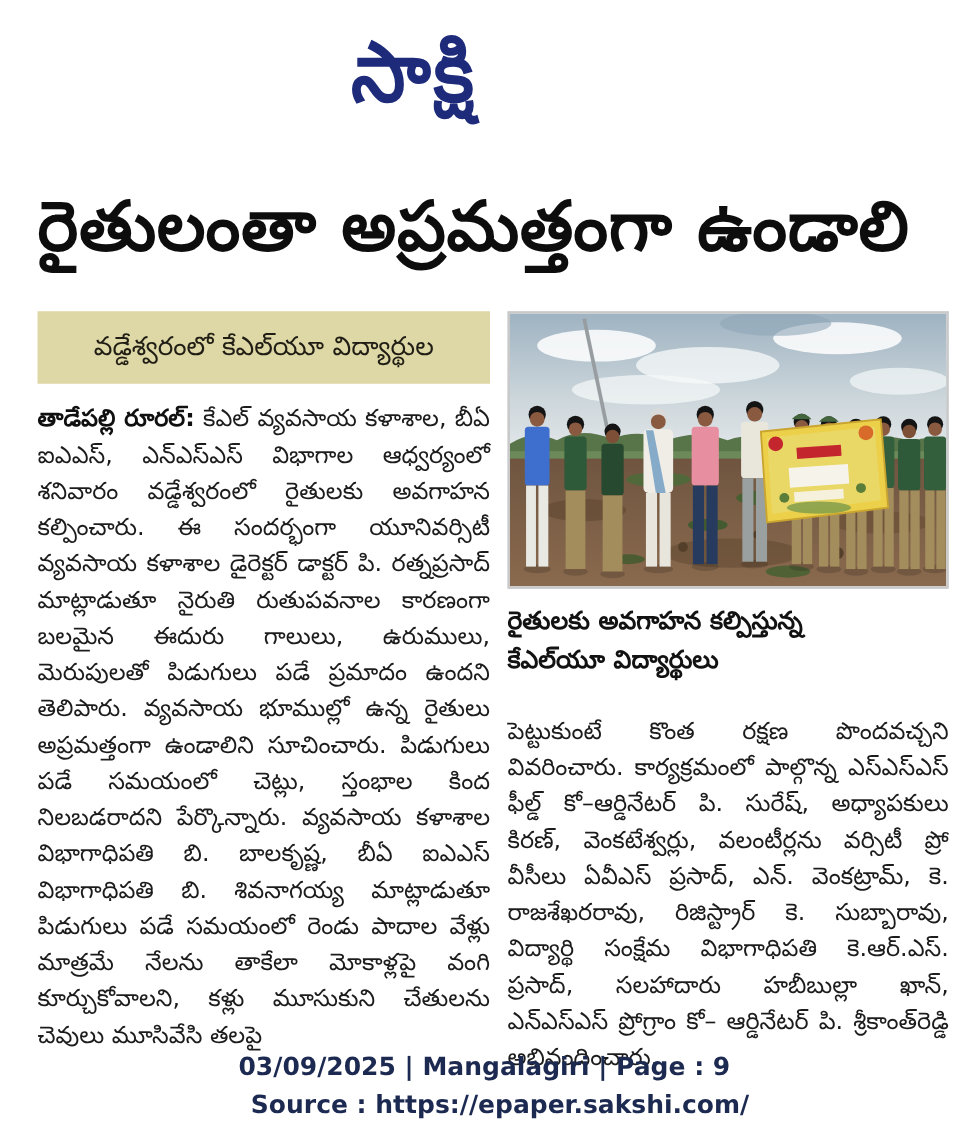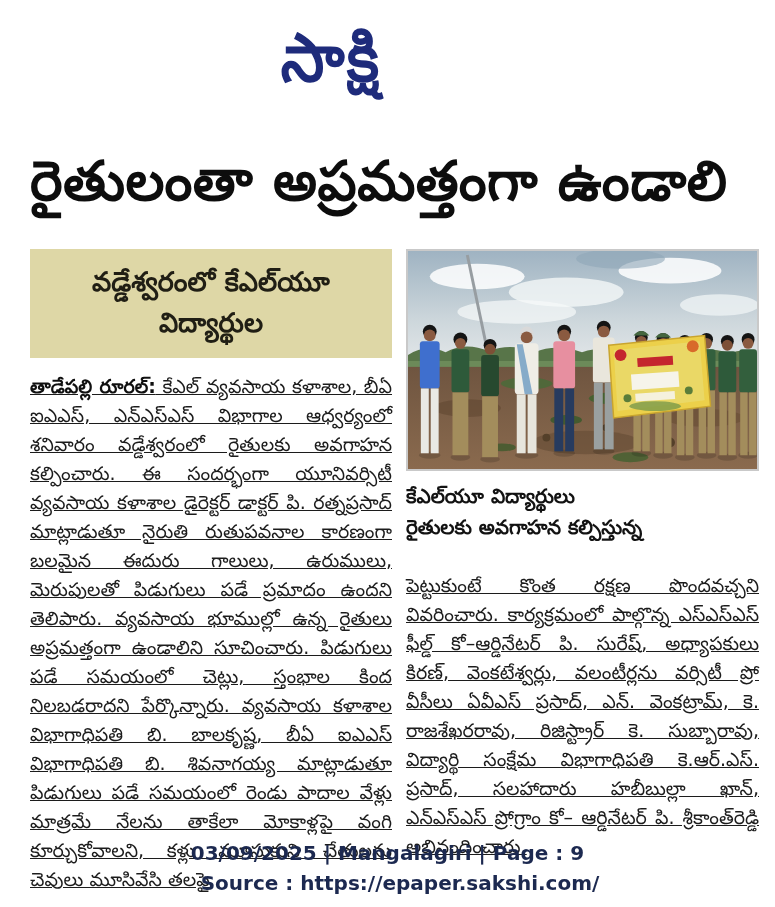--- a/index.html
+++ b/index.html
@@ -45,34 +45,32 @@
     margin: 26px 18px 0 30px;
   }
   .col-left { width: 362px; flex: 0 0 362px; }
   .col-right { width: 353px; flex: 0 0 353px; }
 
   
   .subhead-box {
     background: var(--subhead-box-bg, #ded7a6);
     text-align: center;
     padding: 12px 8px 14px 8px;
-    font-size: 27px;
+    font-size: 21px;
     line-height: 1.55;
     color: #201e14;
     margin-bottom: 14px;
-    font-weight: bold;
   }
 
   
   .body-text {
     font-size: 19px;
     line-height: 29px;
     text-align: justify;
     color: #1c1c1c;
-    text-decoration: underline;
   }
   .body-text .lead { font-weight: bold; color: #101010; }
 
   
   .photo-frame {
     width: 353px;
     height: 222px;
     border: 2px solid #c9c9c9;
     background: #dfe4e7;
     overflow: hidden;
@@ -278,22 +276,22 @@
             <circle cx="215" cy="106" r="6" fill="#c4262e"></circle>
             <circle cx="288" cy="97" r="6" fill="#d86a2a"></circle>
             <circle cx="222" cy="150" r="4" fill="#5a7d3a"></circle>
             <circle cx="284" cy="142" r="4" fill="#5a7d3a"></circle>
             <ellipse cx="250" cy="158" rx="26" ry="5" fill="#7a9a4a" opacity="0.8"></ellipse>
           </g>
         </svg>
       </div>
 
       <div class="photo-caption">
+        <div>రైతులకు అవగాహన కల్పిస్తున్న</div>
         <div>కేఎల్‌యూ విద్యార్థులు</div>
-        <div>రైతులకు అవగాహన కల్పిస్తున్న</div>
       </div>
 
       <p class="body-text">పెట్టుకుంటే కొంత రక్షణ పొందవచ్చని వివరించారు. కార్యక్రమంలో పాల్గొన్న ఎస్ఎస్ఎస్ ఫీల్డ్ కో–ఆర్డినేటర్ పి. సురేష్, అధ్యాపకులు కిరణ్, వెంకటేశ్వర్లు, వలంటీర్లను వర్సిటీ ప్రో వీసీలు ఏవీఎస్ ప్రసాద్, ఎన్. వెంకట్రామ్, కె. రాజశేఖరరావు, రిజిస్ట్రార్ కె. సుబ్బారావు, విద్యార్థి సంక్షేమ విభాగాధిపతి కె.ఆర్.ఎస్. ప్రసాద్, సలహాదారు హబీబుల్లా ఖాన్, ఎన్ఎస్ఎస్ ప్రోగ్రాం కో– ఆర్డినేటర్ పి. శ్రీకాంత్‌రెడ్డి అభినందించారు.</p>
     </div>
   </div>
 
   <div class="footer">
     <div>03/09/2025 | Mangalagiri | Page : 9</div>
     <div class="source">Source : https://epaper.sakshi.com/</div>
   </div>

